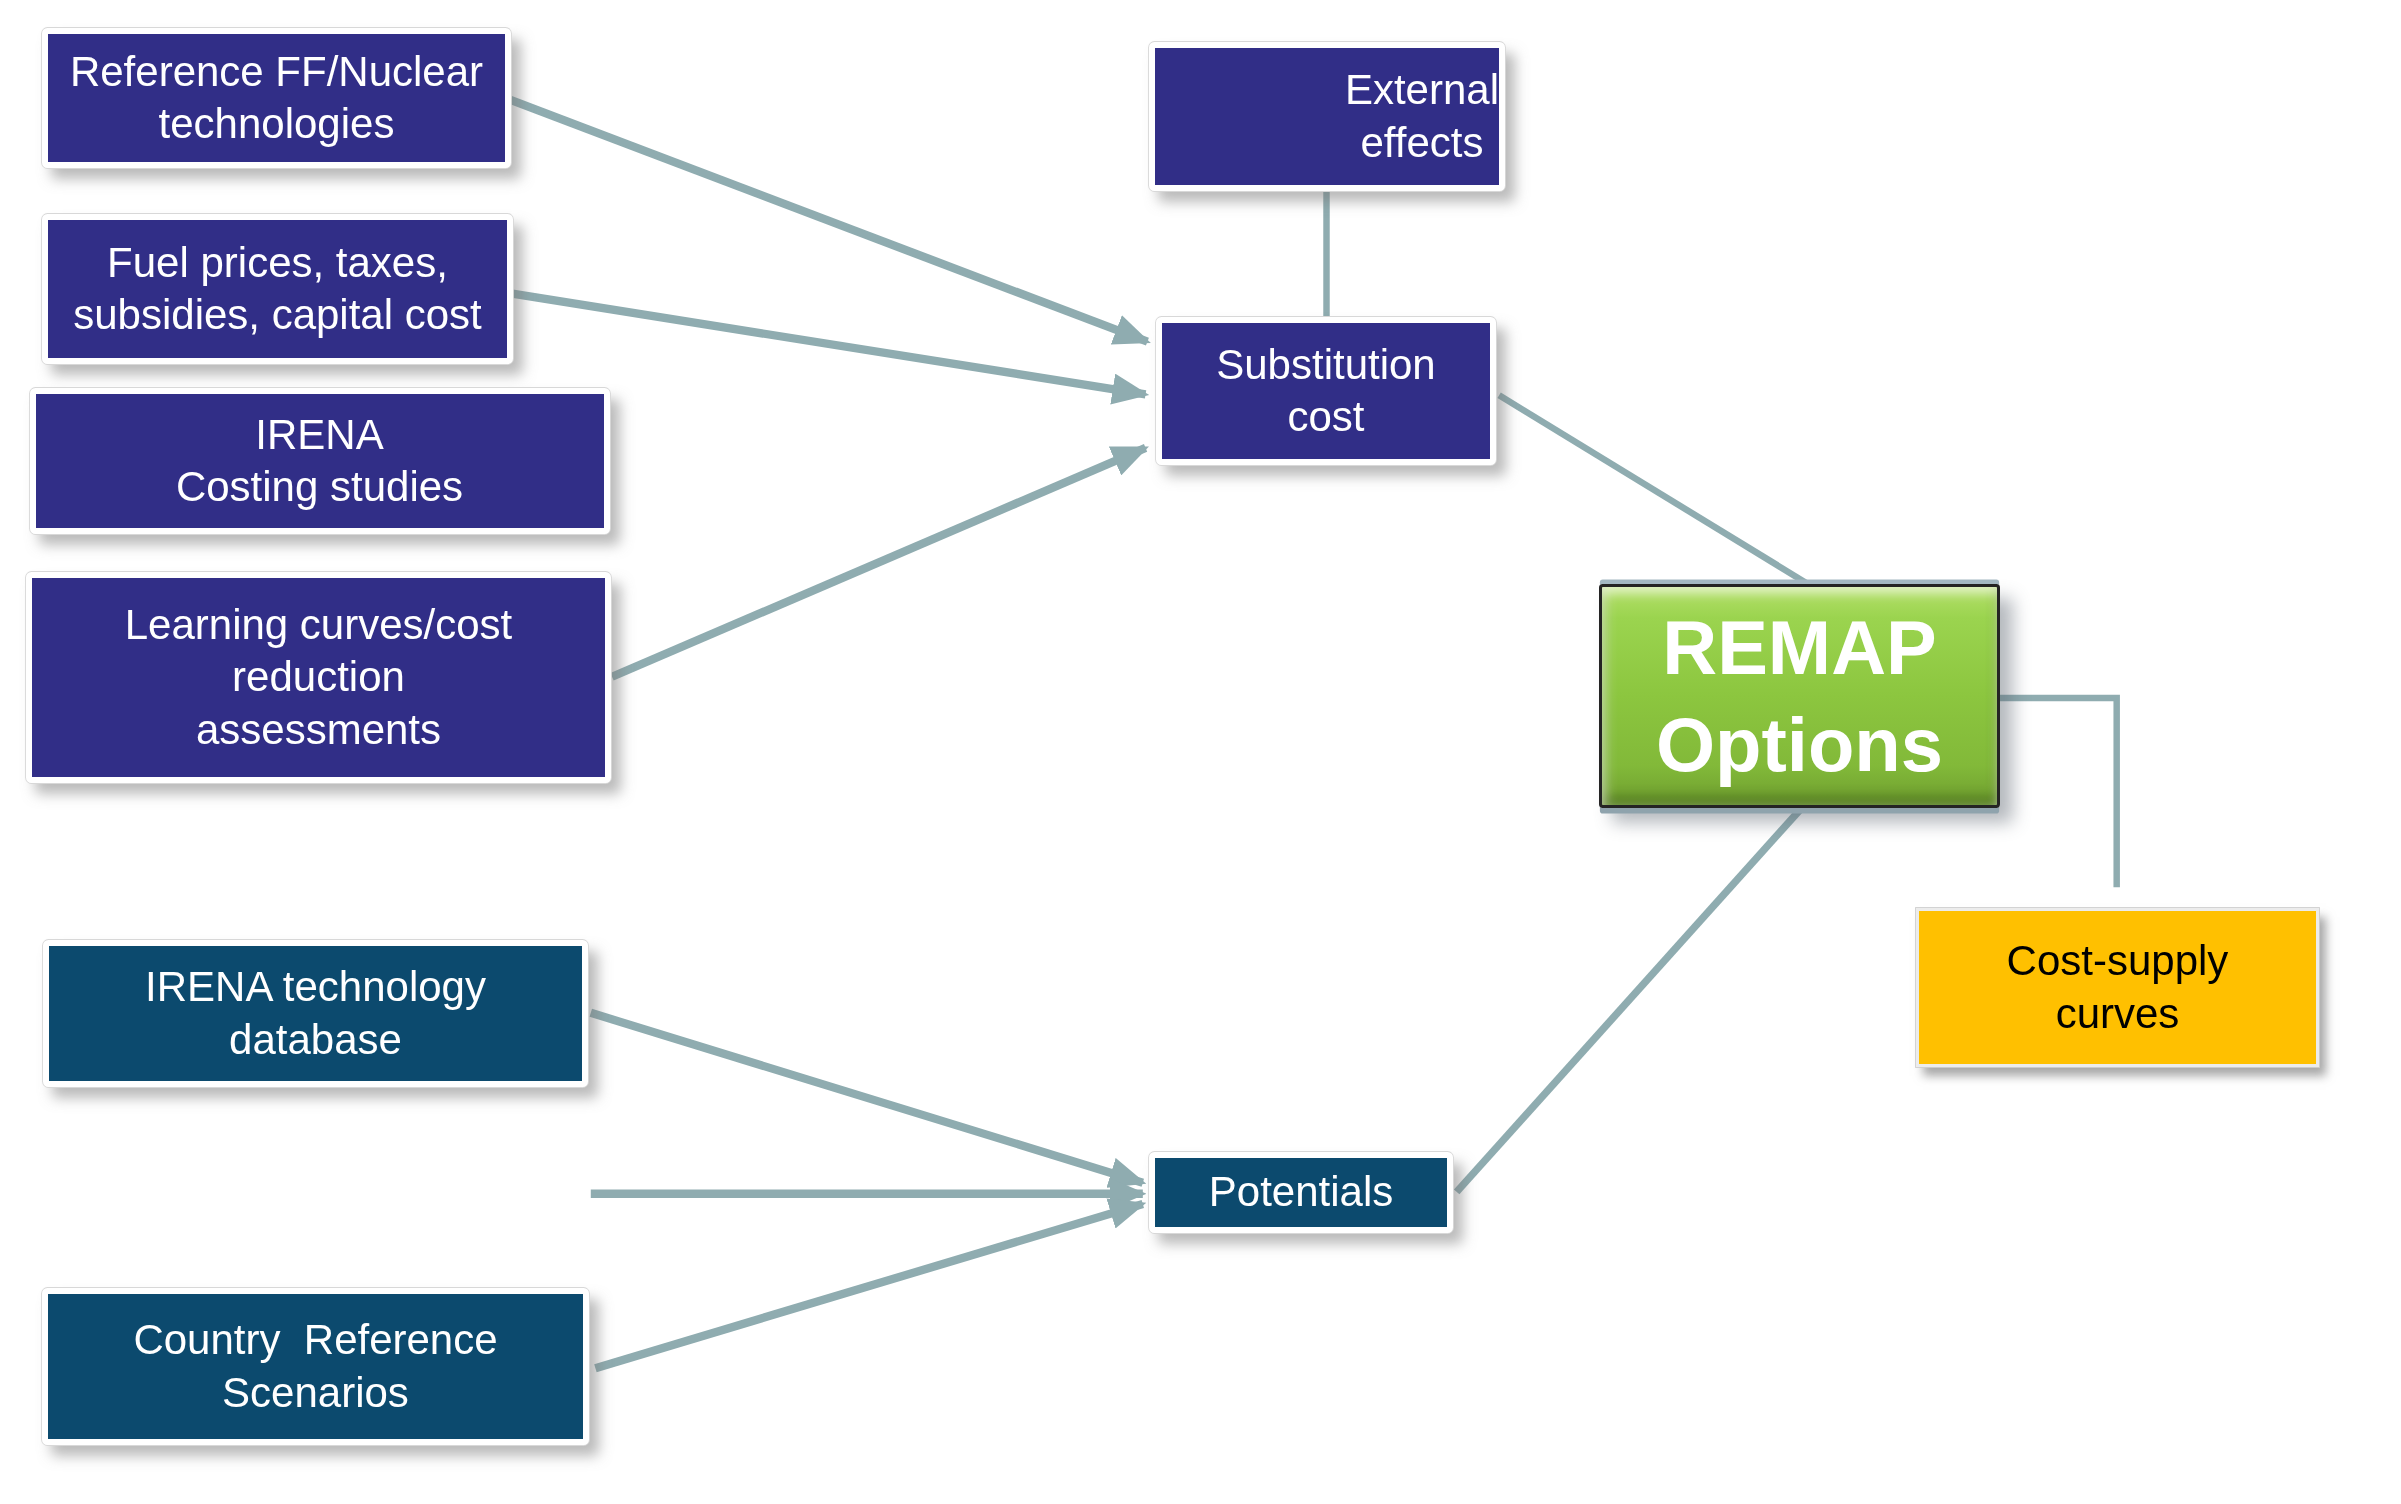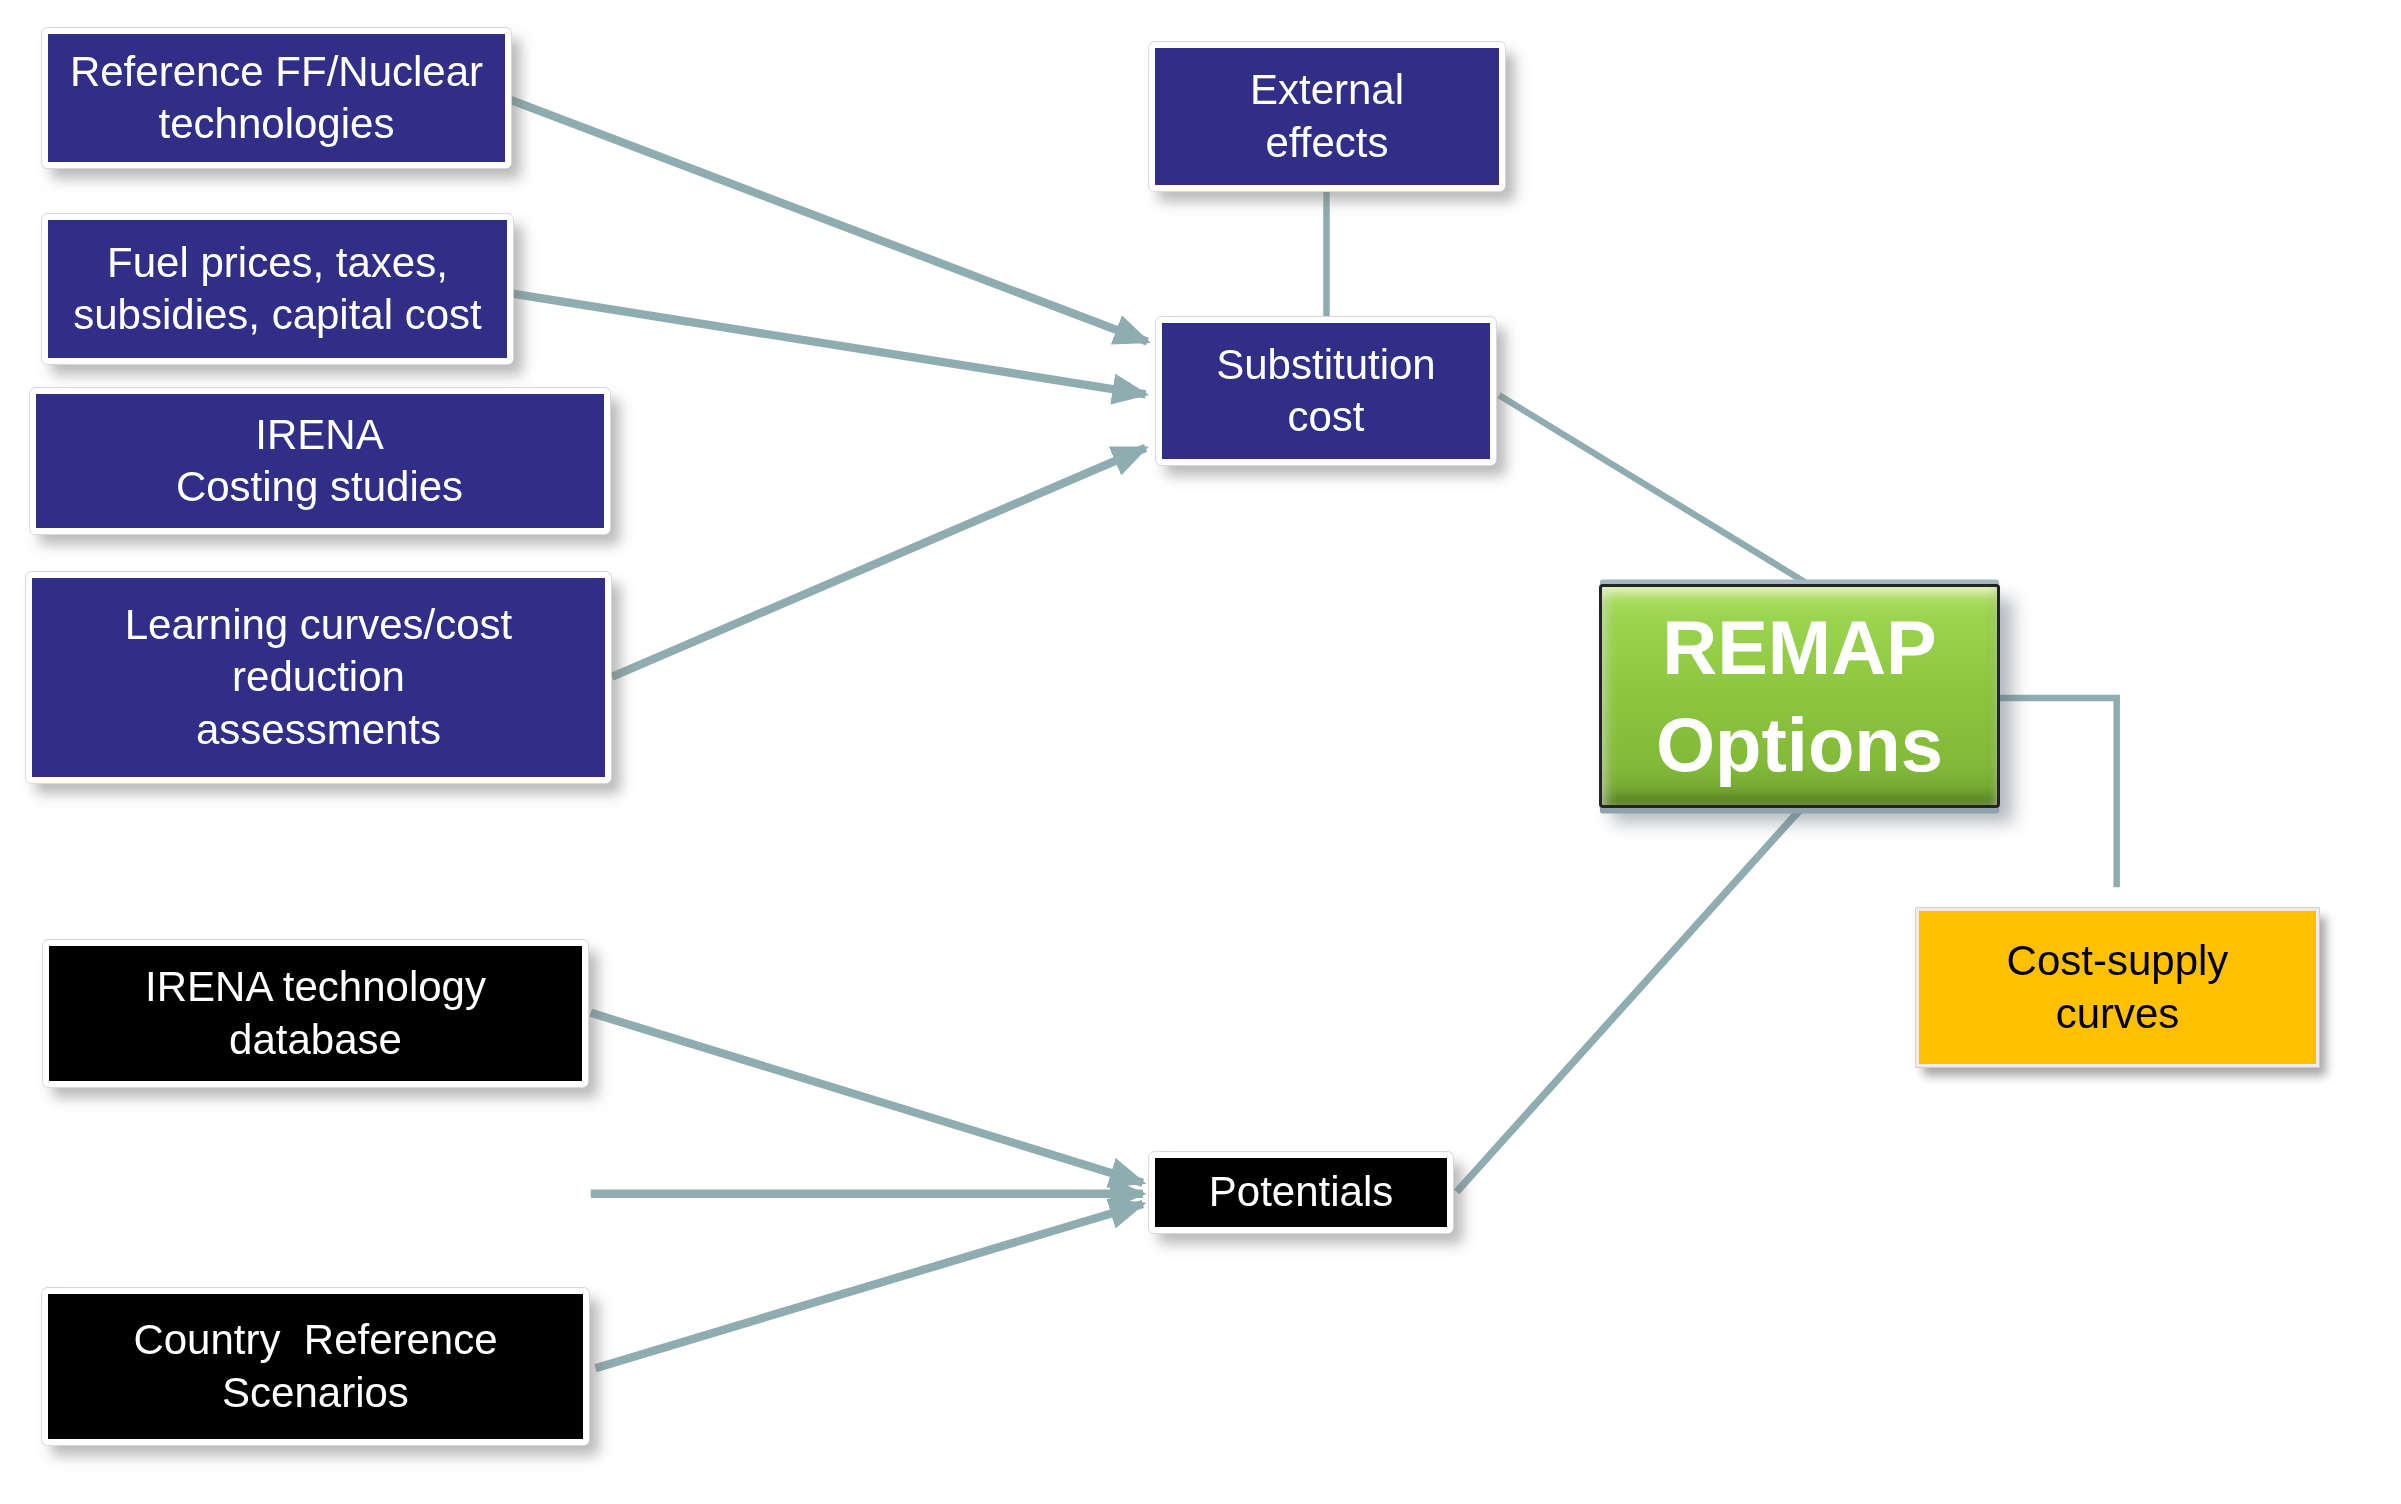--- a/index.html
+++ b/index.html
@@ -23,21 +23,21 @@
     line-height:1.25;
     font-size:42px;
   }
   .panel{
     border:6.5px solid #ffffff;
     border-radius:5.5px;
     box-shadow:0 0 0 0.9px #d8d8d8, 9.2px 11px 13px rgba(120,120,120,0.5);
     color:#ffffff;
   }
   .blue{background:#312E87;}
-  .green{background:#000000;}
+  .green{background:#0c4a6e;}
   .remap{
     background:linear-gradient(180deg,#b4e06a 0%,#9bd44f 14%,#8cc63f 50%,#82b939 82%,#6f9e2f 100%);
     border:3.7px solid #242424;
     border-radius:3.7px;
     box-shadow:0 -5.5px 0 -0.9px #a3b8c2, 0 6.5px 0 -0.9px #8fa3ad, 13px 14.8px 16.6px rgba(90,100,110,0.45),
                inset 0 7.4px 9.2px rgba(255,255,255,0.5), inset 7.4px 0 9.2px rgba(255,255,255,0.25),
                inset 0 -9.2px 11px rgba(40,70,10,0.35);
     color:#ffffff;
     margin-left:25px;
   }
@@ -86,21 +86,21 @@
     <span class="label">IRENA
 Costing studies</span>
   </div>
 
   <div class="node panel blue" style="left:26px;top:572px;width:585px;height:211px;">
     <span class="label">Learning curves/cost
 reduction
 assessments</span>
   </div>
 
-  <div class="node panel blue" style="left:1149px;top:42px;width:356px;height:149px;">
+  <div class="node panel blue" style="left:1149px;top:42px;width:356px;height:149px;justify-content:flex-end;">
     <span class="label">External
 effects</span>
   </div>
 
   <div class="node panel blue" style="left:1156px;top:317px;width:340px;height:148px;">
     <span class="label">Substitution
 cost</span>
   </div>
 
   <div class="node remap" style="left:1574px;top:584px;width:401px;height:224px;">

